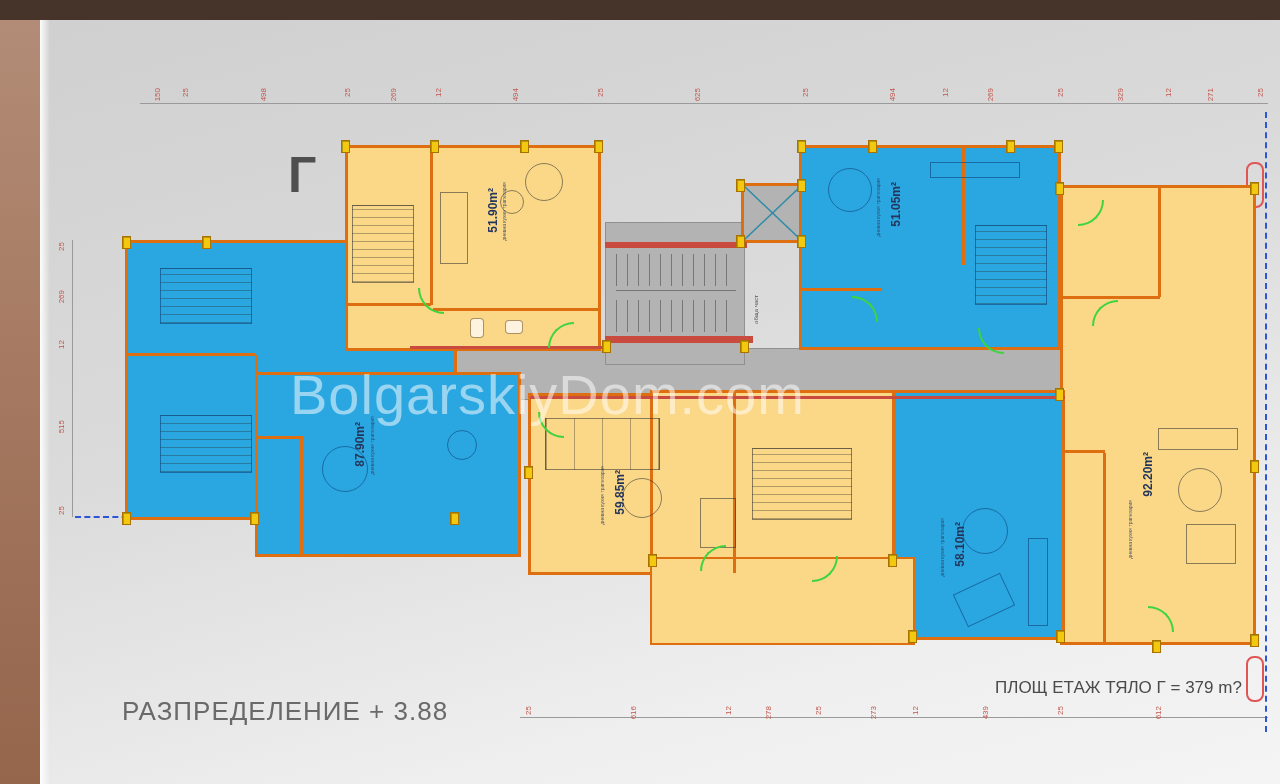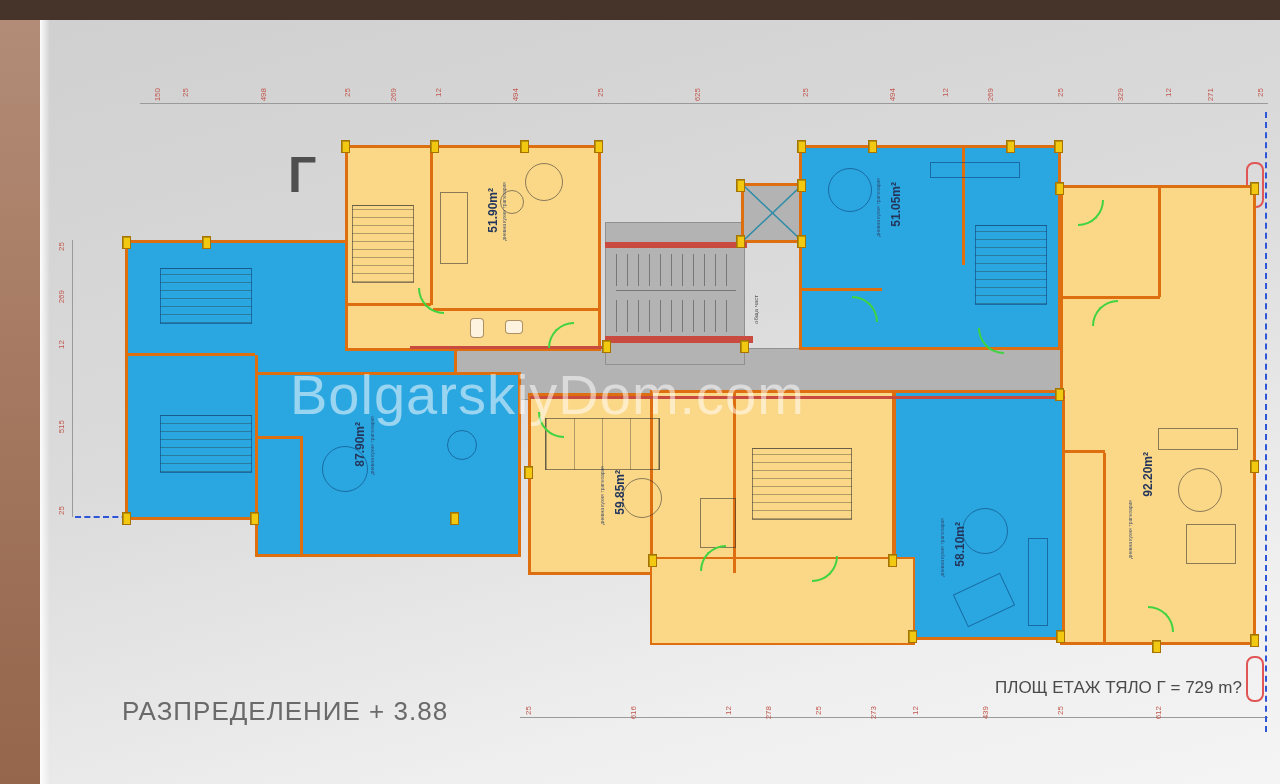--- a/index.html
+++ b/index.html
@@ -229,13 +229,13 @@
 <span class="vsub" style="left:600px;top:466px">дневна кухня трапезария</span>
 <span class="vlab" style="left:954px;top:522px">58.10m²</span>
 <span class="vsub" style="left:940px;top:518px">дневна кухня трапезария</span>
 <span class="vlab" style="left:1142px;top:452px">92.20m²</span>
 <span class="vsub" style="left:1128px;top:500px">дневна кухня трапезария</span>
 <span class="vcommon" style="left:753px;top:295px">обща част</span>
 
 <div class="abs watermark" style="left:290px;top:362px">BolgarskiyDom.com</div>
 
 <div class="abs bottomtitle" style="left:122px;top:696px">РАЗПРЕДЕЛЕНИЕ + 3.88</div>
-<div class="abs areanote" style="left:995px;top:678px">ПЛОЩ ЕТАЖ ТЯЛО Г = 729 m?</div>
+<div class="abs areanote" style="left:995px;top:678px">ПЛОЩ ЕТАЖ ТЯЛО Г = 379 m?</div>
 
 </body></html>

